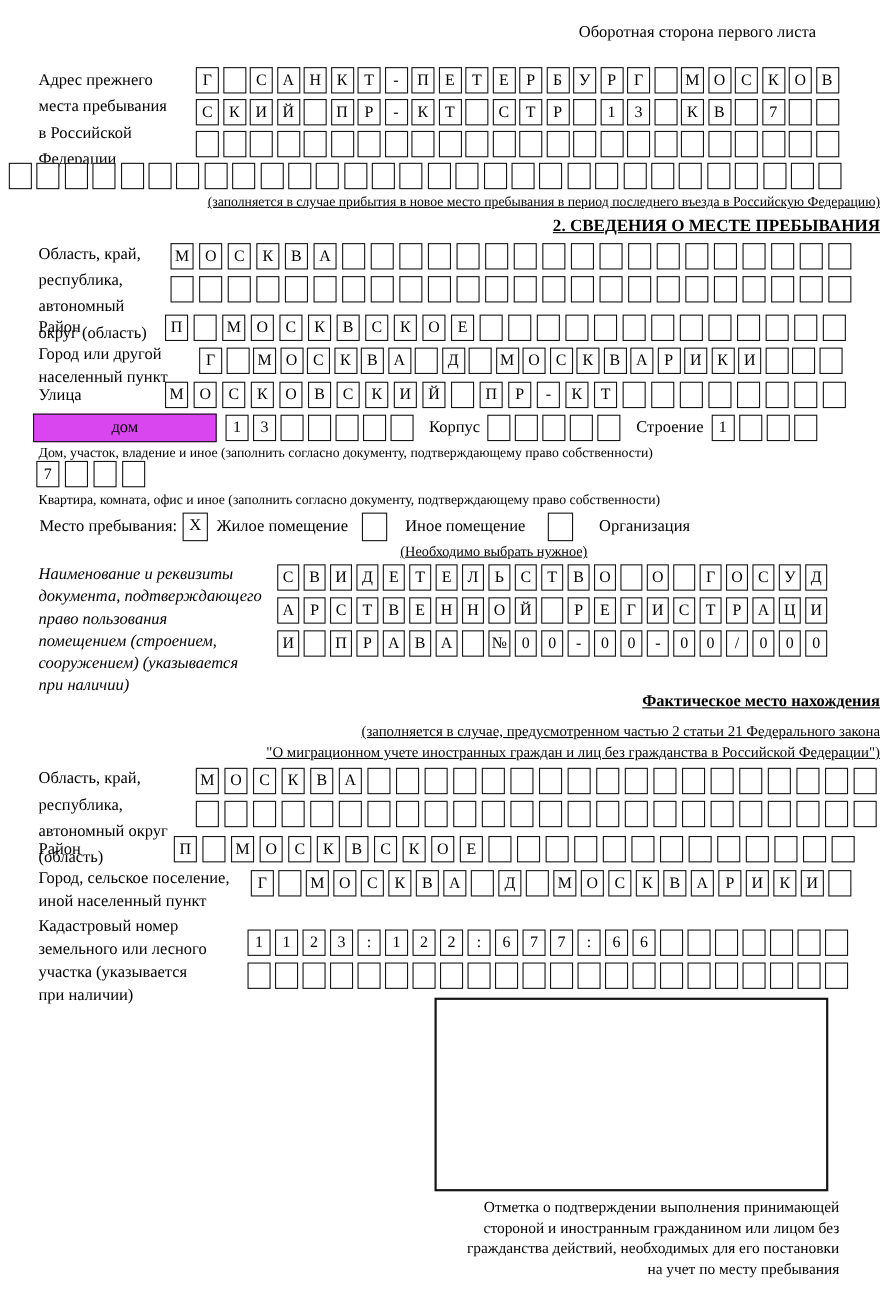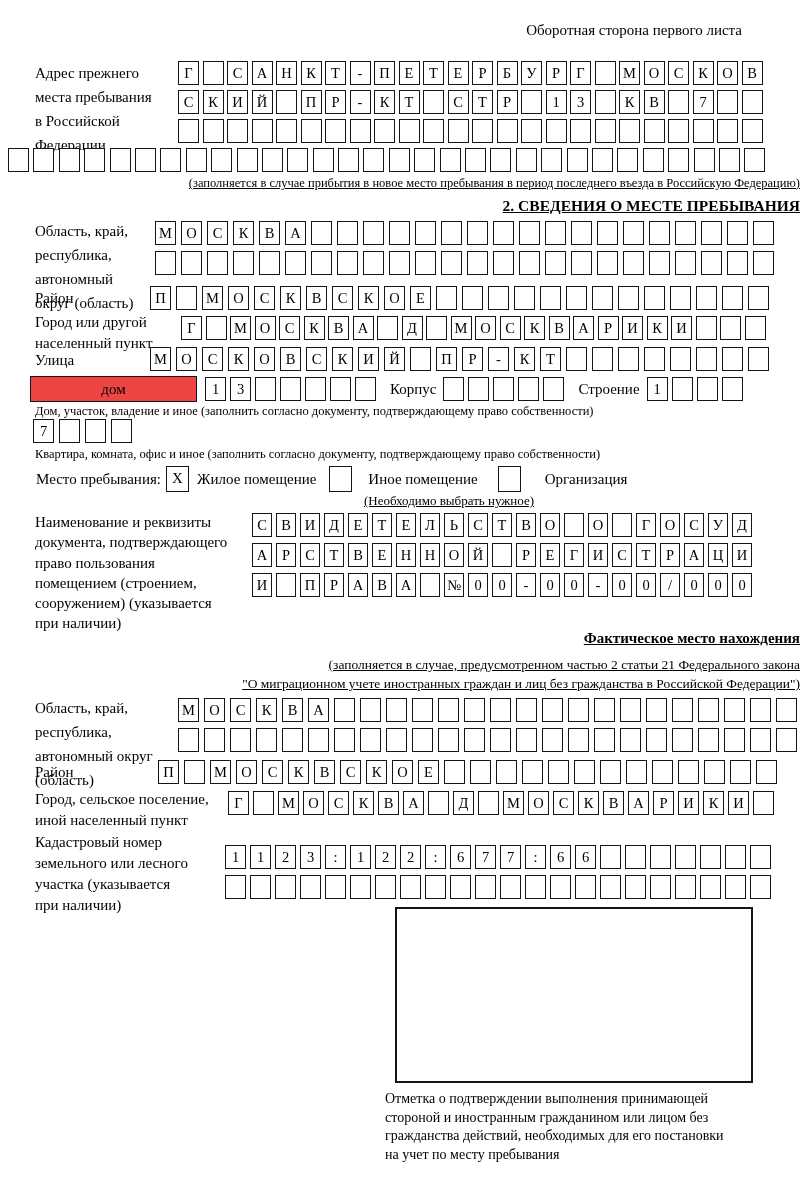--- a/index.html
+++ b/index.html
@@ -14,35 +14,35 @@
     display:flex; align-items:center; justify-content:center;
     font-size:14.5px; background:#fff; font-family:"Liberation Serif","DejaVu Serif",serif;
   }
   .narrow .cell { width:20px; }
   .g35 { gap:3.5px; }
   .g40 { gap:4px; }
   .g44 { gap:4.4px; }
   .g50 { gap:5px; }
   .typebox {
     border:1.6px solid #151515; height:26px; display:flex;
-    align-items:center; justify-content:center; font-size:15px; background:#ef4444;
+    align-items:center; justify-content:center; font-size:15px; background:#d946ef;
   }
   .checkbox {
     width:23px; height:26px; border:1.6px solid #151515; display:flex;
     align-items:center; justify-content:center; font-size:15px; background:#fff; flex:0 0 auto;
   }
   .caption { font-size:12.5px; line-height:15px; }
   .center { text-align:right;text-decoration:underline; }
   .heading { font-size:15.5px; font-weight:bold; }
   .factcap { font-size:13.5px; line-height:19px; }
   .lh21 { line-height:21px; }
-  .lh20 { line-height:20.3px; }
+  .lh20 { line-height:20.3px;font-style:italic; }
   .flexrow { display:flex; align-items:center; }
   .confbox { width:358px; height:176px; border:2px solid #151515; background:#fff; }
-  .confcap { font-size:14px; line-height:18.5px; text-align:left; }
+  .confcap { font-size:14px; line-height:18.5px; text-align:right; }
 </style>
 </head>
 <body>
 
 <div class="page">
 
   <div class="abs txt" style="top:18px; left:0; width:742px; text-align:right;">Оборотная сторона первого листа</div>
 
   <div class="abs txt" style="left:35px; top:61px;">
       <div>Адрес прежнего</div>

